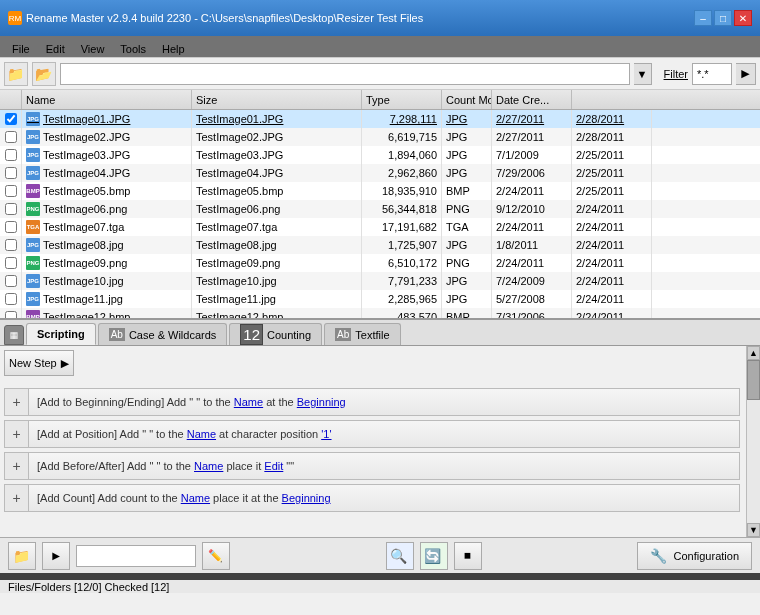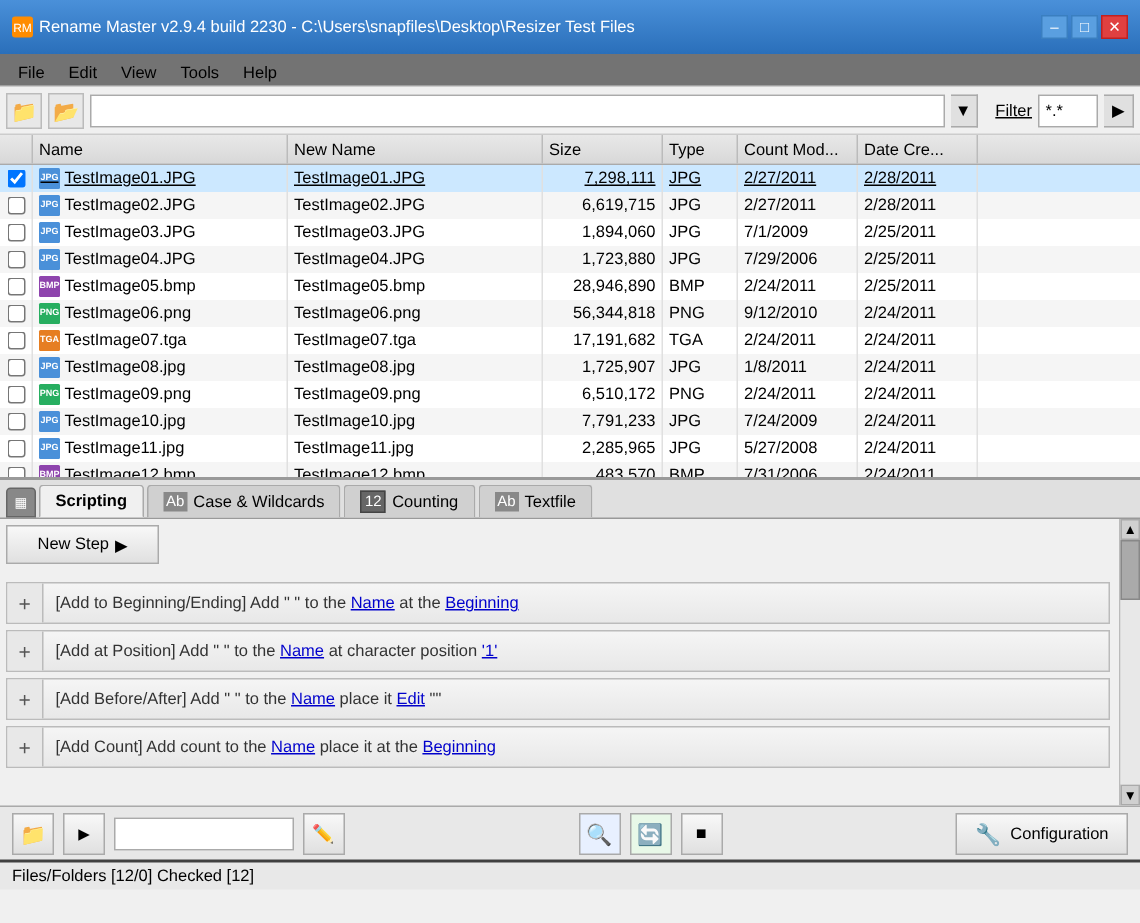--- a/index.html
+++ b/index.html
@@ -65,21 +65,21 @@
     .script-text .underline { text-decoration: underline; color: #0000cc; }
     
     
     #bottom-toolbar { height: 36px; background: #e8e8e8; border-top: 1px solid #aaa; display: flex; align-items: center; padding: 0 8px; gap: 6px; }
     .btoolbar-btn { width: 28px; height: 28px; background: linear-gradient(to bottom, #f8f8f8, #e0e0e0); border: 1px solid #aaa; display: flex; align-items: center; justify-content: center; cursor: pointer; font-size: 14px; }
     #script-name { width: 120px; height: 22px; border: 1px solid #aaa; padding: 0 4px; font-size: 11px; background: white; }
     .btoolbar-spacer { flex: 1; }
     .config-btn { height: 28px; padding: 0 12px; background: linear-gradient(to bottom, #f8f8f8, #e0e0e0); border: 1px solid #aaa; display: flex; align-items: center; gap: 6px; cursor: pointer; font-size: 11px; }
     
     
-    #statusbar { height: 20px; background: #e8e8e8; border-top: 2px solid #404040; display: flex; align-items: center; padding: 0 8px; font-size: 11px; }
+    #statusbar { height: 20px; background: #e8e8e8; border-top: 7px solid #404040; display: flex; align-items: center; padding: 0 8px; font-size: 11px; }
     
     
     #main { display: flex; flex-direction: column; height: 593px; }
     
     
     #script-wrapper { display: flex; flex: 1; overflow: hidden; }
     #script-content { flex: 1; overflow: hidden; padding: 4px; }
     #script-scrollbar { width: 14px; background: #e0e0e0; border-left: 1px solid #bbb; display: flex; flex-direction: column; }
     .sb-arrow { height: 14px; display: flex; align-items: center; justify-content: center; font-size: 9px; cursor: pointer; background: #d0d0d0; border: 1px solid #aaa; }
     .sb-track { flex: 1; background: #e8e8e8; position: relative; }
@@ -117,21 +117,20 @@
     <div id="path-arrow">▼</div>
     <span id="filter-label">Filter</span>
     <input id="filter-input" type="text" value="*.*" style="">
     <div id="filter-go">▶</div>
   </div>
 
   <div id="filelist-container">
     <div id="filelist-header">
       <div class="col-header"></div>
       <div class="col-header">Name</div>
-      <div class="col-header">New Name</div>
       <div class="col-header">Size</div>
       <div class="col-header">Type</div>
       <div class="col-header">Count Mod...</div>
       <div class="col-header">Date Cre...</div>
     </div>
     <div id="filelist-body">
     <div class="file-row selected">
       <div class="col checkbox-col">
         <input type="checkbox" class="file-checkbox" checked="" style="">
       </div>
@@ -175,35 +174,35 @@
     </div>
         <div class="file-row">
       <div class="col checkbox-col">
         <input type="checkbox" class="file-checkbox" style="">
       </div>
       <div class="col name">
         <div class="file-icon icon-jpg" style="width:14px;height:14px;border-radius:1px;font-size:6px;font-weight:bold;display:flex;align-items:center;justify-content:center;">JPG</div>
         <span>TestImage04.JPG</span>
       </div>
       <div class="col">TestImage04.JPG</div>
-      <div class="col size-col">1,723,880</div>
+      <div class="col size-col">2,962,860</div>
       <div class="col">JPG</div>
       <div class="col">7/29/2006</div>
       <div class="col">2/25/2011</div>
     </div>
         <div class="file-row">
       <div class="col checkbox-col">
         <input type="checkbox" class="file-checkbox" style="">
       </div>
       <div class="col name">
         <div class="file-icon icon-bmp" style="width:14px;height:14px;border-radius:1px;font-size:6px;font-weight:bold;display:flex;align-items:center;justify-content:center;">BMP</div>
         <span>TestImage05.bmp</span>
       </div>
       <div class="col">TestImage05.bmp</div>
-      <div class="col size-col">28,946,890</div>
+      <div class="col size-col">18,935,910</div>
       <div class="col">BMP</div>
       <div class="col">2/24/2011</div>
       <div class="col">2/25/2011</div>
     </div>
         <div class="file-row">
       <div class="col checkbox-col">
         <input type="checkbox" class="file-checkbox" style="">
       </div>
       <div class="col name">
         <div class="file-icon icon-png" style="width:14px;height:14px;border-radius:1px;font-size:6px;font-weight:bold;display:flex;align-items:center;justify-content:center;">PNG</div>
@@ -309,34 +308,34 @@
         <span style="font-size:9px; color:white;">▦</span>
       </div>
       <div class="tab active">
         <span>Scripting</span>
       </div>
       <div class="tab">
         <span style="font-size:10px; background:#888; color:white; padding:1px 2px;">Ab</span>
         <span>Case &amp; Wildcards</span>
       </div>
       <div class="tab">
-        <span style="font-size:10px; background:#666; color:white; padding:1px 2px; border:1px solid #444;">12</span>
+        <span style="font-size:15px; background:#666; color:white; padding:1px 2px; border:1px solid #444;">12</span>
         <span>Counting</span>
       </div>
       <div class="tab">
         <span style="font-size:10px; background:#888; color:white; padding:1px 2px;">Ab</span>
         <span>Textfile</span>
       </div>
     </div>
 
     <div id="script-wrapper">
       <div id="script-content">
 
         <div style="margin-bottom:6px;">
-          <button id="new-step-btn" style="height:26px; display:inline-flex; align-items:center; padding:0 20px; background:linear-gradient(to bottom, #f8f8f8, #e0e0e0); border:1px solid #aaa; cursor:pointer; font-size:11px; gap:4px; font-family:inherit;">
+          <button id="new-step-btn" style="height:26px; display:inline-flex; align-items:center; padding:0 4px; background:linear-gradient(to bottom, #f8f8f8, #e0e0e0); border:1px solid #aaa; cursor:pointer; font-size:11px; gap:4px; font-family:inherit;">
             <span>New Step</span>
             <span>▶</span>
           </button>
         </div>
 
         <div id="script-items">
         <div class="script-item">
       <div class="script-add-btn">+</div>
       <div class="script-text"><span>[Add to Beginning/Ending]  Add  " " to the  </span><span class="underline">Name</span><span>  at the  </span><span class="underline">Beginning</span></div>
     </div>

